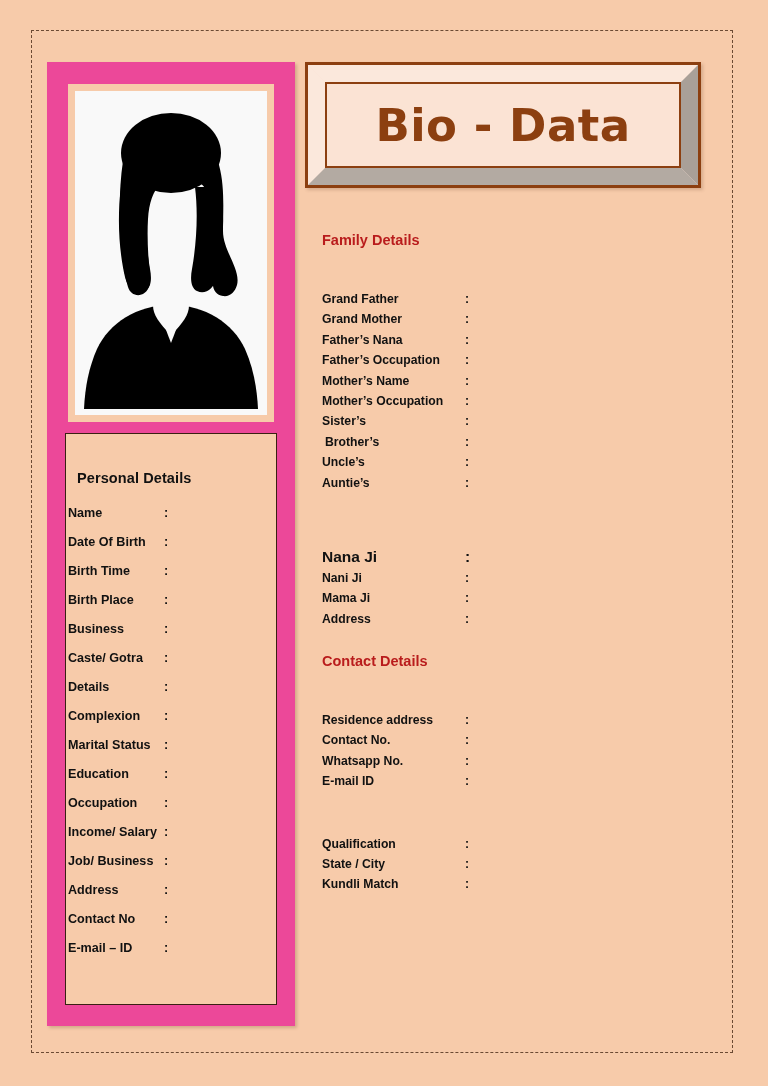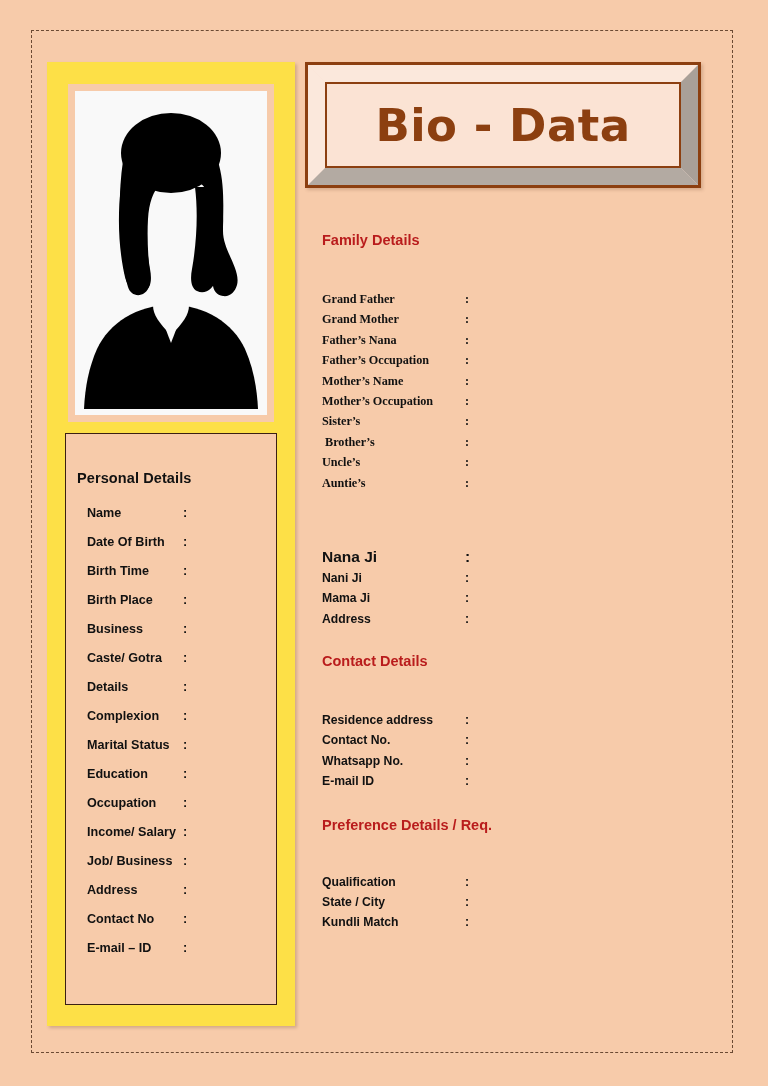--- a/index.html
+++ b/index.html
@@ -27,21 +27,21 @@
     pointer-events: none;
   }
 
   
   .left-frame {
     position: absolute;
     left: 47px;
     top: 62px;
     width: 248px;
     height: 964px;
-    background: #fde047;
+    background: #ec4899;
     box-sizing: border-box;
     box-shadow: 2px 2px 3px rgba(120, 80, 50, 0.28);
     padding-left: 13px;
   }
 
   .photo-mat {
     position: absolute;
     left: 21px;
     top: 22px;
     width: 206px;
@@ -80,21 +80,21 @@
     left: 11px;
     top: 36px;
     font-size: 14.5px;
     font-weight: bold;
     color: #111111;
     letter-spacing: 0.1px;
   }
 
   .rows-left {
     position: absolute;
-    left: 21px;
+    left: 2px;
     top: 72px;
     right: 6px;
   }
   .rows-left .row {
     position: relative;
     height: 29px;
     font-size: 12.6px;
     font-weight: bold;
     color: #111111;
   }
@@ -331,21 +331,21 @@
   </div>
   <div class="title-inner">
     <div class="title-text">Bio - Data</div>
   </div>
 </div>
 
 <div class="right-col">
 
   <div class="section">
     <div class="section-title">Family Details</div>
-    <div class="rows-right" style="margin-top:44px;font-family:Liberation Serif, serif;">
+    <div class="rows-right" style="margin-top:44px;">
       <div class="row">
         <span class="lbl">Grand Father</span>
         <span class="col">:</span>
       </div>
       <div class="row">
         <span class="lbl">Grand Mother</span>
         <span class="col">:</span>
       </div>
       <div class="row">
         <span class="lbl">Father’s Nana</span>
@@ -419,21 +419,20 @@
         <span class="col">:</span>
       </div>
       <div class="row">
         <span class="lbl">E-mail ID</span>
         <span class="col">:</span>
       </div>
     </div>
   </div>
 
   <div class="section" style="margin-top:22px;">
-    <div class="section-title">Preference Details / Req.</div>
     <div class="rows-right" style="margin-top:42px;">
       <div class="row">
         <span class="lbl">Qualification</span>
         <span class="col">:</span>
       </div>
       <div class="row">
         <span class="lbl">State / City</span>
         <span class="col">:</span>
       </div>
       <div class="row">

